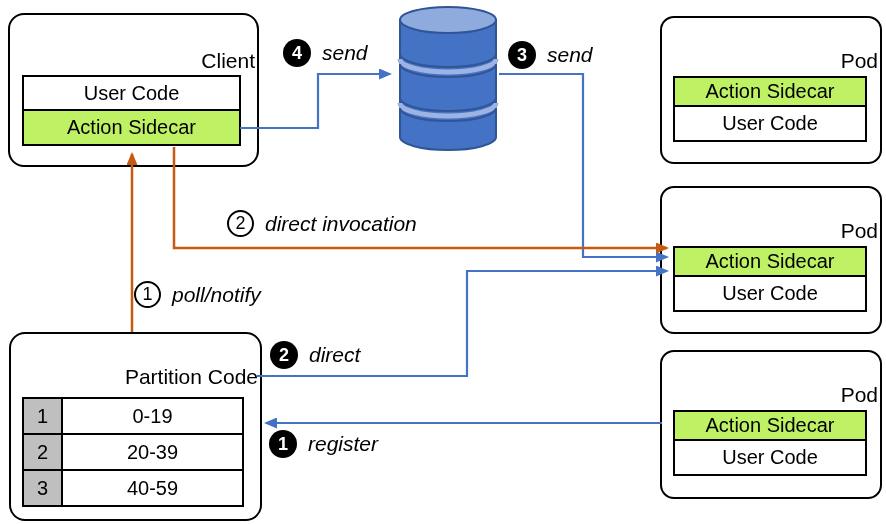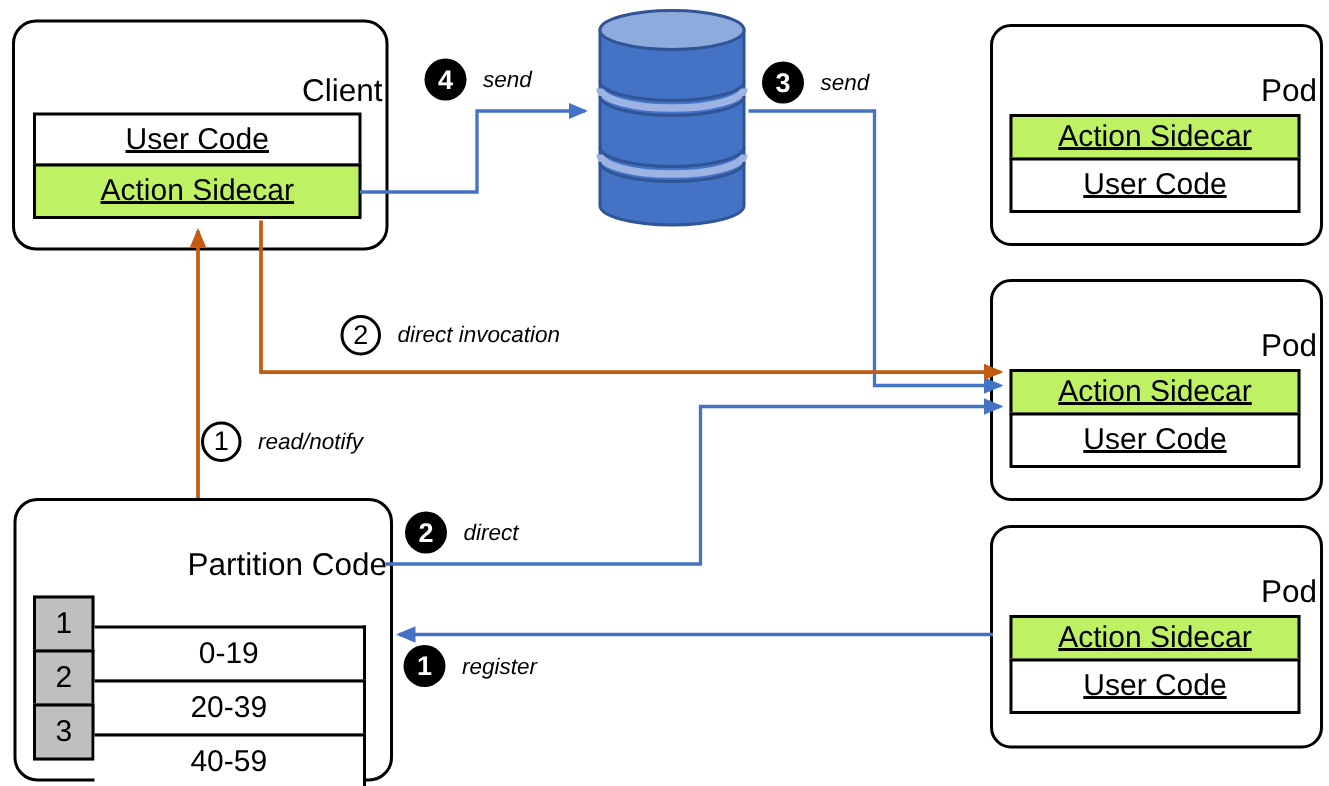--- a/index.html
+++ b/index.html
@@ -12,41 +12,41 @@
     position:absolute; background:#fff; border:2.5px solid #000; border-radius:16px;
     z-index:1;
   }
   .box-title {
     position:absolute; text-align:right; font-size:21px; z-index:2; white-space:nowrap;margin-top:21px;
   }
   
   .inner-box {
     position:absolute; border:2px solid #000; background:#fff; z-index:2;
     display:flex; align-items:center; justify-content:center;
-    font-size:20px; white-space:nowrap; box-sizing:border-box;text-decoration:underline;
+    font-size:20px; white-space:nowrap; box-sizing:border-box;
   }
   .sidecar-fill { background:#bef264; }
   
   .pt-row { position:absolute; display:flex; z-index:2; box-sizing:border-box; }
   .pt-cell {
     border:2px solid #000; box-sizing:border-box; display:flex;
     align-items:center; justify-content:center; font-size:20px; height:38px;
   }
   .pt-id   { width:41px; background:#BFBFBF; }
-  .pt-val  { width:181px; background:#fff; border-left:none;margin-top:20px; }
+  .pt-val  { width:181px; background:#fff; border-left:none; }
   
   .step { position:absolute; display:flex; align-items:center; gap:11px; z-index:11; }
   .step-circle {
     width:28px; height:28px; border-radius:50%; display:flex;
     align-items:center; justify-content:center; box-sizing:border-box;
     font-size:18px;
   }
   .step-circle.filled { background:#000; color:#fff; font-weight:600; }
   .step-circle.outline { background:#fff; color:#000; border:2px solid #000; width:27px; height:27px; }
-  .step-label { font-size:15px; font-style:italic; white-space:nowrap; }
+  .step-label { font-size:21px; font-style:italic; white-space:nowrap; }
   #queue-label {
     position:absolute; left:348px; top:150px; width:200px; text-align:center;
     font-size:21px; z-index:2;
   }
   #arrow-layer { position:absolute; left:0; top:0; z-index:10; pointer-events:none; }
   #queue-cyl { position:absolute; left:394px; top:4px; z-index:2; }
 </style>
 </head>
 <body>
 
@@ -131,21 +131,21 @@
   <div class="step" style="left:508px; top:41px;">
     <div class="step-circle filled">3</div>
     <div class="step-label">send</div>
   </div>
   <div class="step" style="left:227px; top:210px;">
     <div class="step-circle outline">2</div>
     <div class="step-label">direct invocation</div>
   </div>
   <div class="step" style="left:134px; top:281px;">
     <div class="step-circle outline">1</div>
-    <div class="step-label">read/notify</div>
+    <div class="step-label">poll/notify</div>
   </div>
   <div class="step" style="left:270px; top:341px;">
     <div class="step-circle filled">2</div>
     <div class="step-label">direct</div>
   </div>
   <div class="step" style="left:269px; top:430px;">
     <div class="step-circle filled">1</div>
     <div class="step-label">register</div>
   </div>
 

